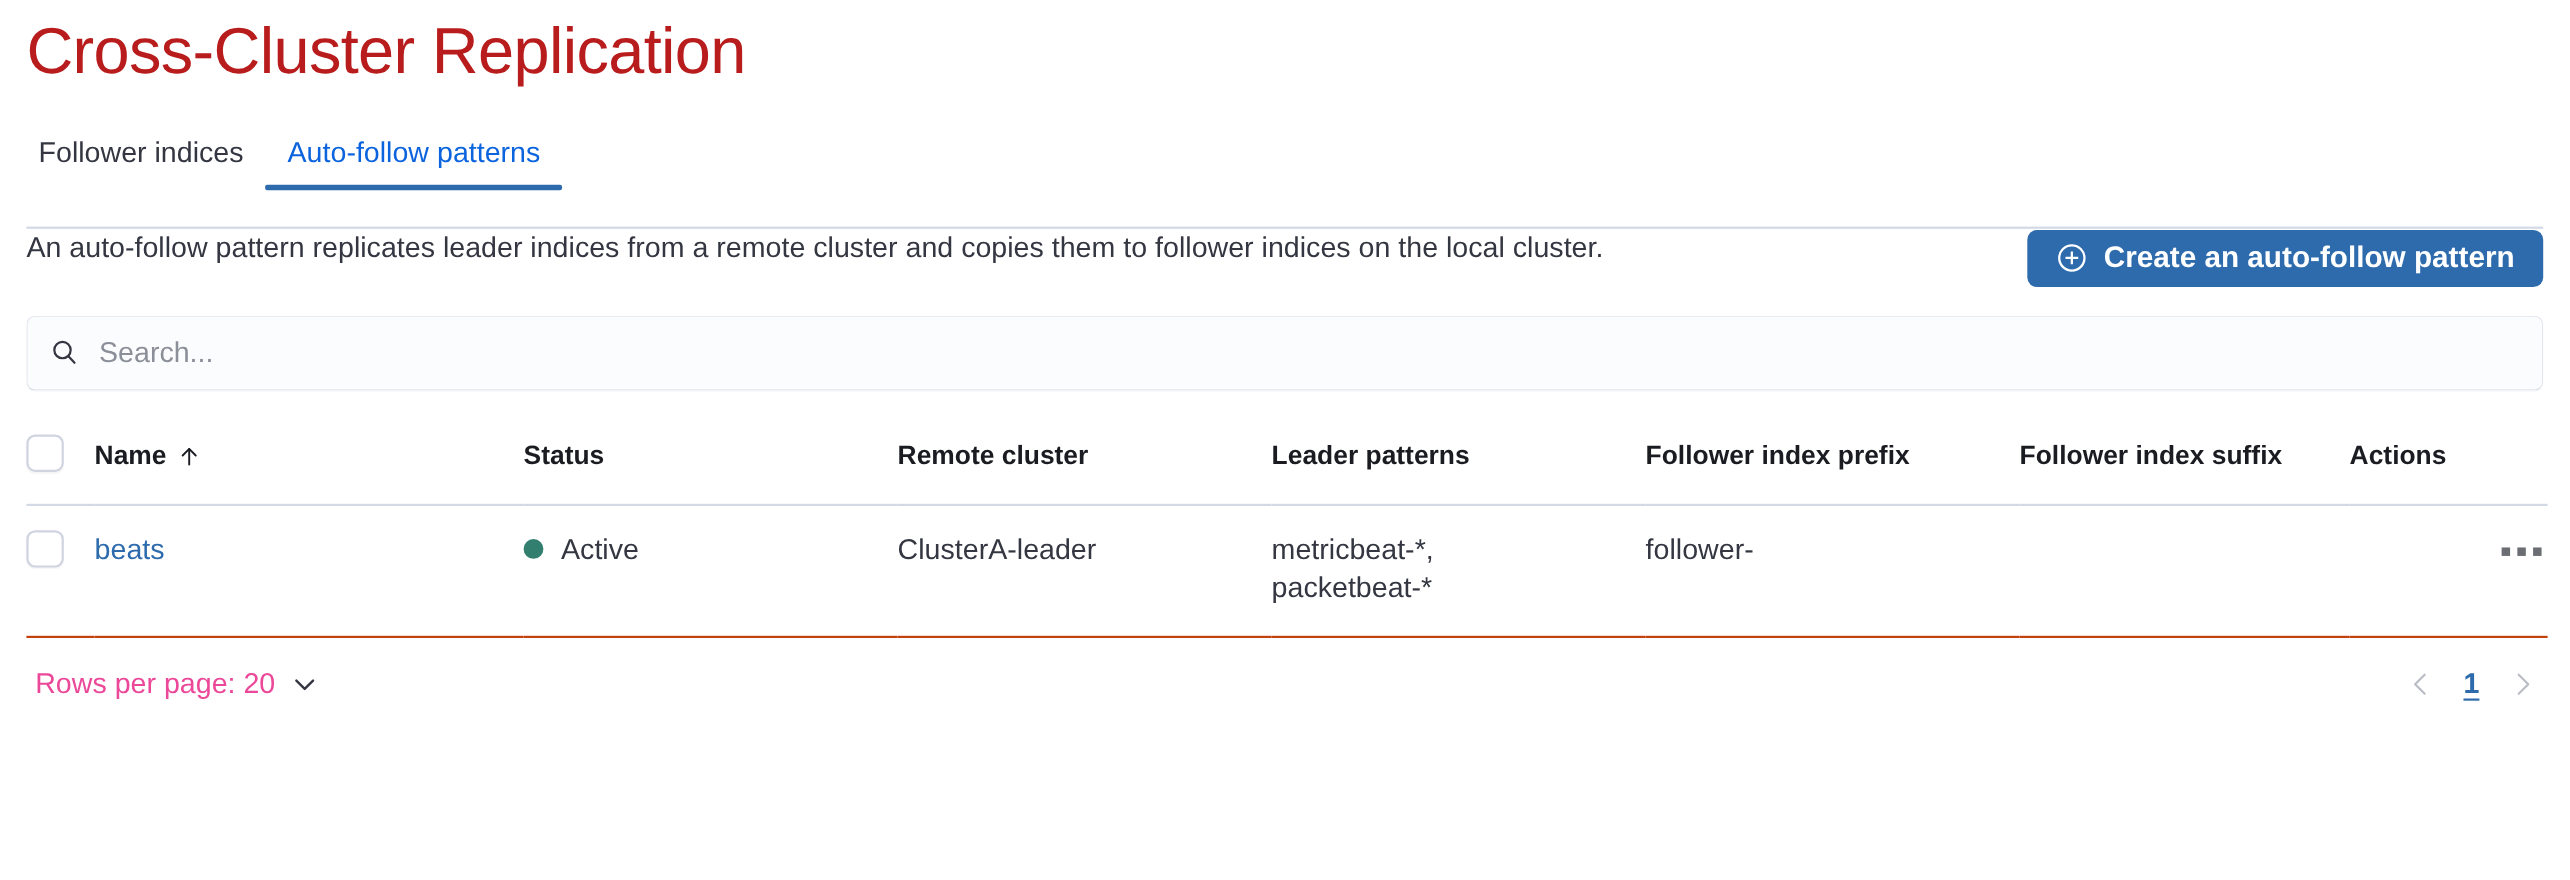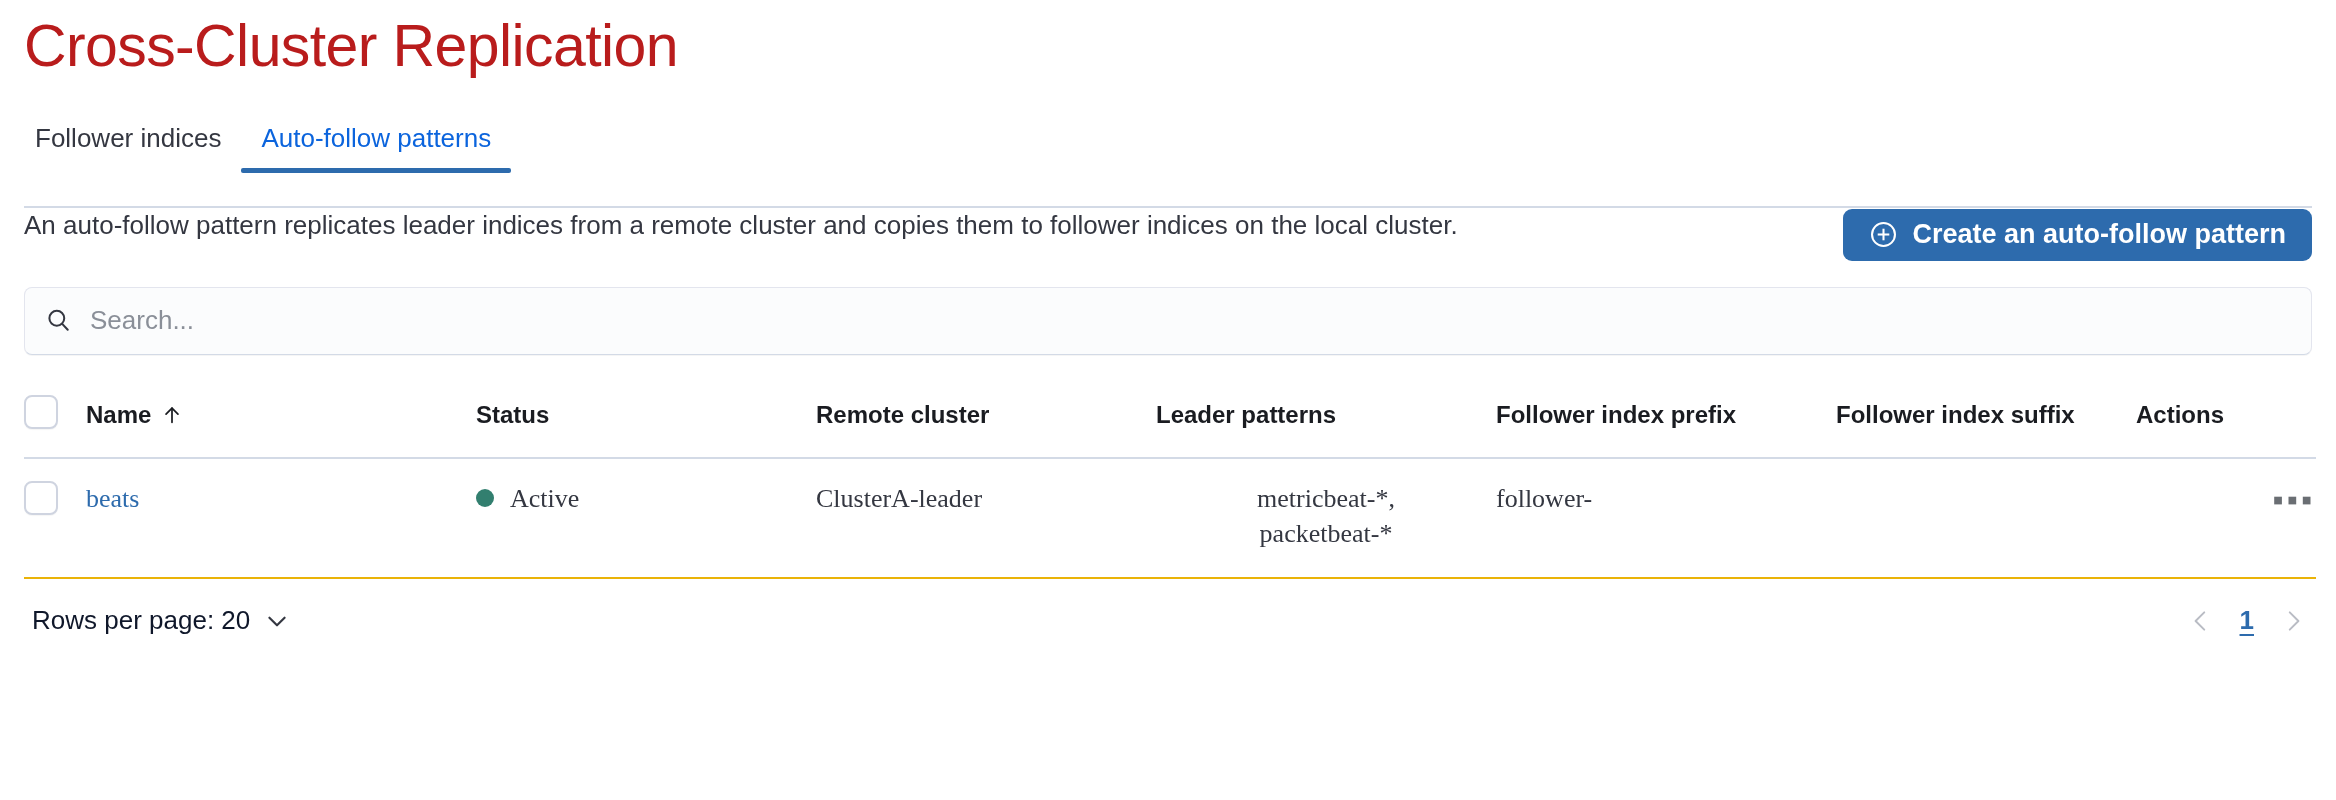--- a/index.html
+++ b/index.html
@@ -142,24 +142,23 @@
     font-weight: 700;
     color: #1a1c21;
     padding: 10px 0 22px 0;
     border-bottom: 2px solid #d3dae6;
     vertical-align: middle;
   }
   table.ccr-table td {
     font-size: 26px;
     color: #343741;
     padding: 22px 0 26px 0;
-    border-bottom: 2px solid #eab308;
+    border-bottom: 2px solid #c2410c;
     vertical-align: top;
     line-height: 1.35;
-    font-family: Liberation Serif, serif;
   }
   .col-check { width: 62px; }
   .col-name { width: 390px; }
   .col-status { width: 340px; }
   .col-remote { width: 340px; }
   .col-leader { width: 340px; }
   .col-prefix { width: 340px; }
   .col-suffix { width: 300px; }
   .col-actions { width: 180px; text-align: right; }
   th.col-actions, td.col-actions { text-align: right; }
@@ -191,35 +190,35 @@
   }
   .actions-btn {
     display: inline-block;
     color: #6a6e73;
     font-size: 26px;
     letter-spacing: 3px;
     cursor: pointer;
     line-height: 1;
     padding-top: 4px;
   }
-  .leader-line { display: block; text-align: center; }
+  .leader-line { display: block; }
 
   
   .table-footer {
     display: flex;
     align-items: center;
     justify-content: space-between;
     margin-top: 26px;
   }
   .rows-per-page {
     display: inline-flex;
     align-items: center;
     gap: 14px;
     font-size: 26px;
-    color: #0f172a;
+    color: #ec4899;
     cursor: pointer;
     padding-left: 8px;
   }
   .chev-down { width: 26px; height: 26px; }
   .pager { display: inline-flex; align-items: center; gap: 26px; padding-right: 6px; }
   .pg-arrow { width: 26px; height: 30px; cursor: pointer; }
   .pg-num {
     font-size: 26px;
     color: #2d6bad;
     font-weight: 700;

